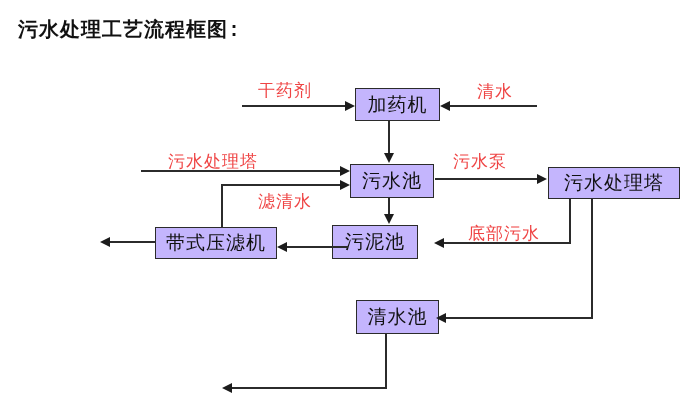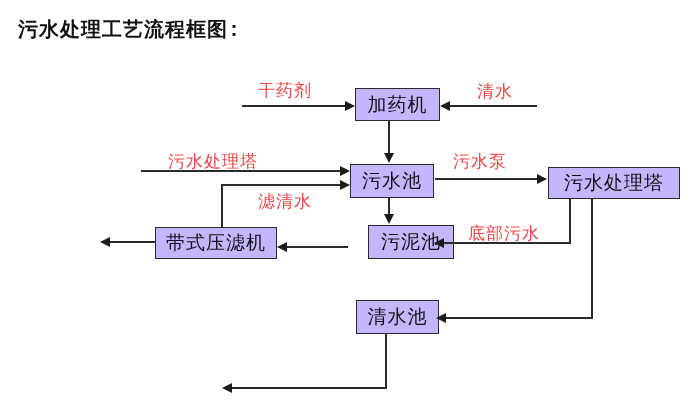--- a/index.html
+++ b/index.html
@@ -29,21 +29,21 @@
 </head>
 <body>
 
 <div class="canvas">
 
   <div class="title">污水处理工艺流程框图:</div>
 
   <div class="node" style="left:355px;top:88px;width:85px;height:33px">加药机</div>
   <div class="node" style="left:350px;top:164px;width:84px;height:34px">污水池</div>
   <div class="node" style="left:548px;top:167px;width:132px;height:32px">污水处理塔</div>
-  <div class="node" style="left:368px;top:225px;width:86px;height:34px">污泥池</div>
+  <div class="node" style="left:332px;top:225px;width:86px;height:34px">污泥池</div>
   <div class="node" style="left:155px;top:227px;width:122px;height:32px">带式压滤机</div>
   <div class="node" style="left:356px;top:300px;width:83px;height:34px">清水池</div>
 
   <div class="lbl" style="left:258px;top:79px">干药剂</div>
   <div class="lbl" style="left:477px;top:80px">清水</div>
   <div class="lbl" style="left:168px;top:150px">污水处理塔</div>
   <div class="lbl" style="left:453px;top:150px">污水泵</div>
   <div class="lbl" style="left:258px;top:190px">滤清水</div>
   <div class="lbl" style="left:468px;top:222px">底部污水</div>
 

